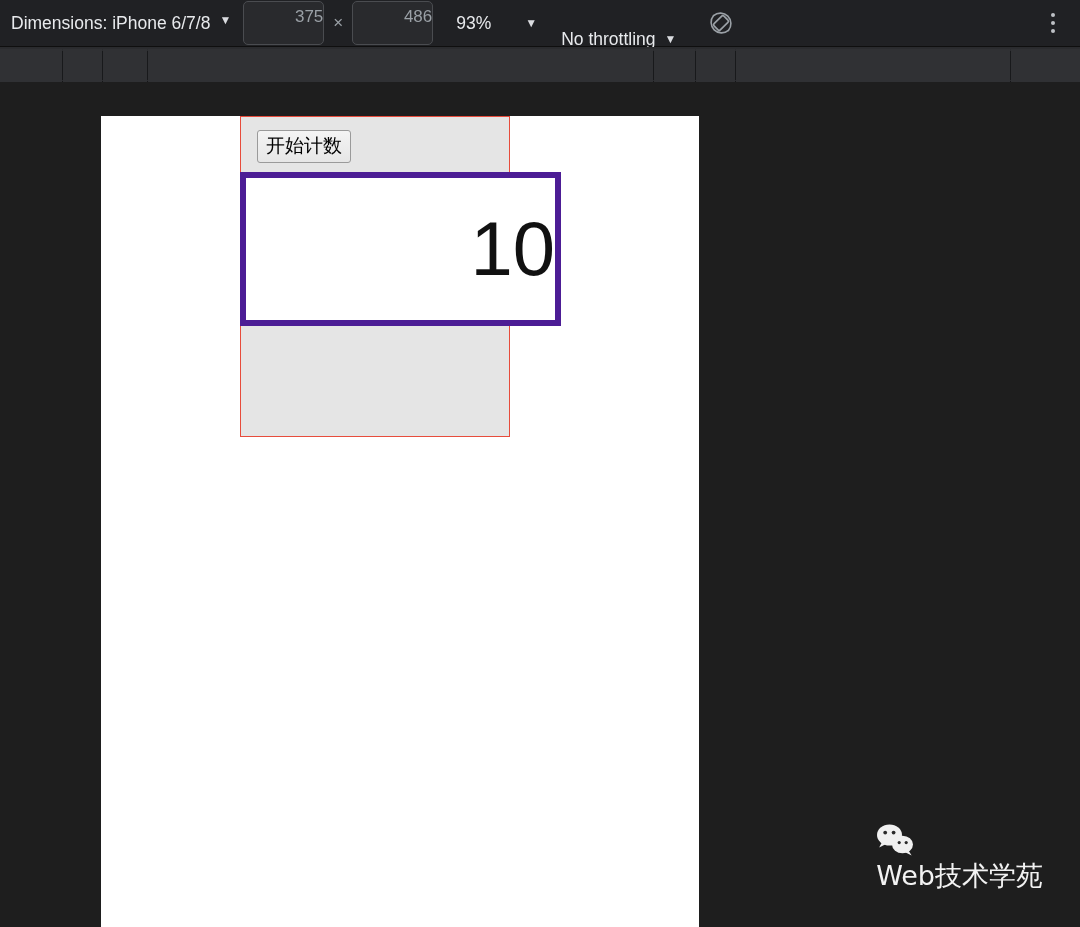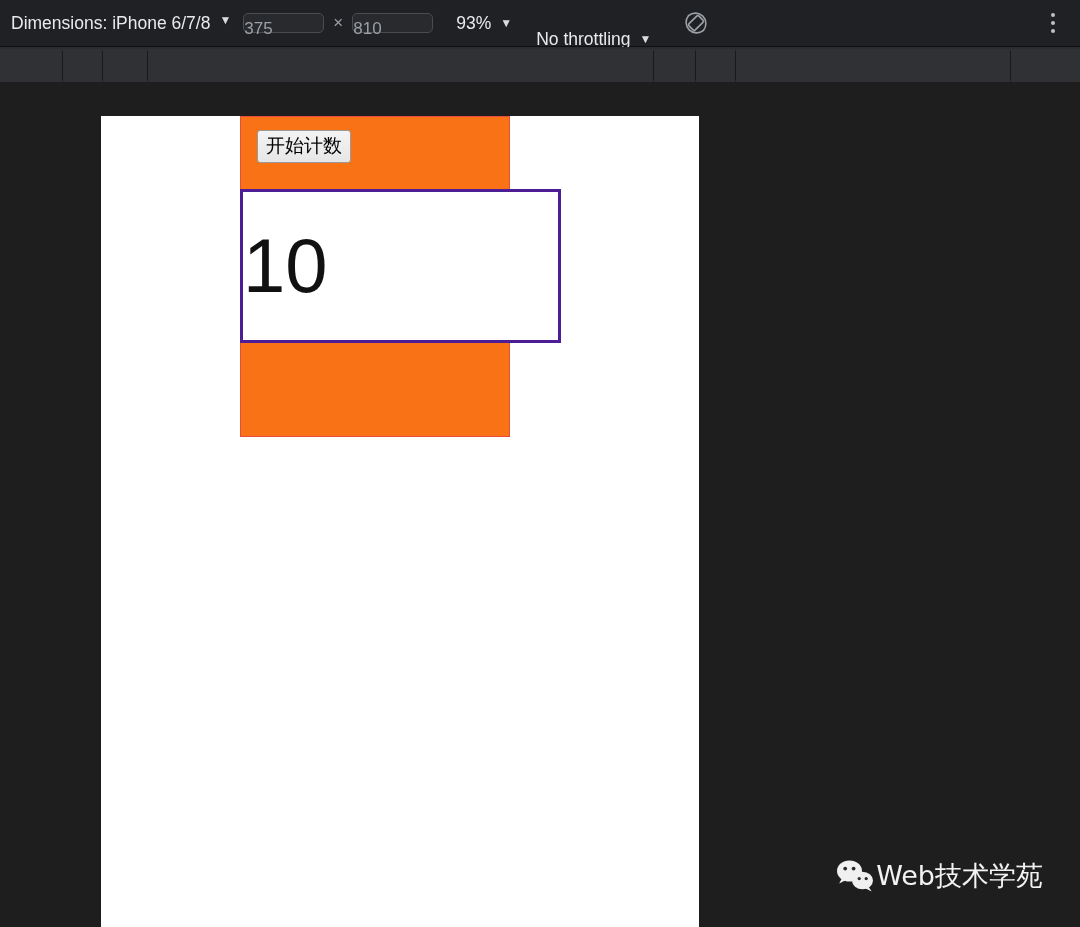--- a/index.html
+++ b/index.html
@@ -31,48 +31,48 @@
     margin-left: 11px;
     color: #e8eaed;
     font-size: 17.5px;
     white-space: nowrap;
     cursor: pointer;
   }
   .dimensions-select .caret { margin-left: 9px; font-size: 12px; color: #dadce0; }
 
   .size-input {
     width: 81px;
-    height: 20px;
+    height: 44px;
     background: #292a2d;
     border: 1px solid #4a4c50;
     border-radius: 5px;
     color: #9aa0a6;
     font-size: 17px;
     font-family: "Liberation Sans", sans-serif;
-    text-align: left;
+    text-align: right;
     line-height: 30px;
     margin-left: 12px;
     cursor: text;
   }
   .size-x {
     color: #9aa0a6;
     font-size: 17px;
     margin: 0 9px;
     user-select: none;
   }
 
   .zoom-select, .throttle-select {
     display: flex;
     align-items: center;
     color: #e8eaed;
     font-size: 17.5px;
     white-space: nowrap;
     cursor: pointer;
   }
-  .zoom-select { margin-left: 23px; }
+  .zoom-select { margin-left: 23px; gap: 25px; }
   .throttle-select { margin-left: 24px; margin-top: 32px; }
   .zoom-select .caret, .throttle-select .caret {
     margin-left: 9px; font-size: 12px; color: #dadce0;
   }
 
   .rotate-btn {
     margin-left: 28px;
     width: 34px; height: 34px;
     display: flex; align-items: center; justify-content: center;
     cursor: pointer;
@@ -140,21 +140,21 @@
   }
 
   
   .outer-box {
     position: absolute;
     left: 139px;
     top: 0px;
     width: 270px;
     height: 321px;
     border: 1px solid #e74c3c;
-    background: #f97316;
+    background: #e5e5e5;
   }
 
   
   .start-btn {
     position: absolute;
     left: 16px;
     top: 13px;
     padding: 4px 8px 5px 8px;
     background: linear-gradient(#f4f4f4, #e6e6e6);
     border: 1px solid #9a9a9a;
@@ -164,66 +164,67 @@
     font-family: "DejaVu Sans", "Liberation Sans", sans-serif;
     line-height: 1.15;
     cursor: pointer;
     white-space: nowrap;
   }
 
   
   .counter-box {
     position: absolute;
     left: -1px;
-    top: 72px;
+    top: 55px;
     width: 321px;
     height: 154px;
-    border: 3px solid #4c1d95;
+    border: 6px solid #4c1d95;
     background: #ffffff;
     display: flex;
     align-items: center;
-    justify-content: flex-start;
+    justify-content: flex-end;
   }
   .counter-value {
     font-size: 76px;
     color: #111111;
     font-family: "Liberation Sans", "DejaVu Sans", sans-serif;
     line-height: 1;
     user-select: none;
   }
 
   
   .watermark {
     position: absolute;
     right: 37px;
     bottom: 33px;
     display: flex;
     gap: 0;
     pointer-events: none;
+    flex-direction: column;
   }
   .watermark-text {
     color: #f2f2f2;
     font-size: 27px;
     font-family: "DejaVu Sans", "Liberation Sans", sans-serif;
     white-space: nowrap;
   }
 </style>
 </head>
 <body>
 
 <div class="device-toolbar">
 
   <div class="dimensions-select">
     <span>Dimensions: iPhone 6/7/8</span>
     <span class="caret">▼</span>
   </div>
 
   <div class="size-input">375</div>
   <span class="size-x">×</span>
-  <div class="size-input" style="margin-left:0">810</div>
+  <div class="size-input" style="margin-left:0">486</div>
 
   <div class="zoom-select">
     <span>93%</span>
     <span class="caret">▼</span>
   </div>
 
   <div class="throttle-select">
     <span>No throttling</span>
     <span class="caret">▼</span>
   </div>

